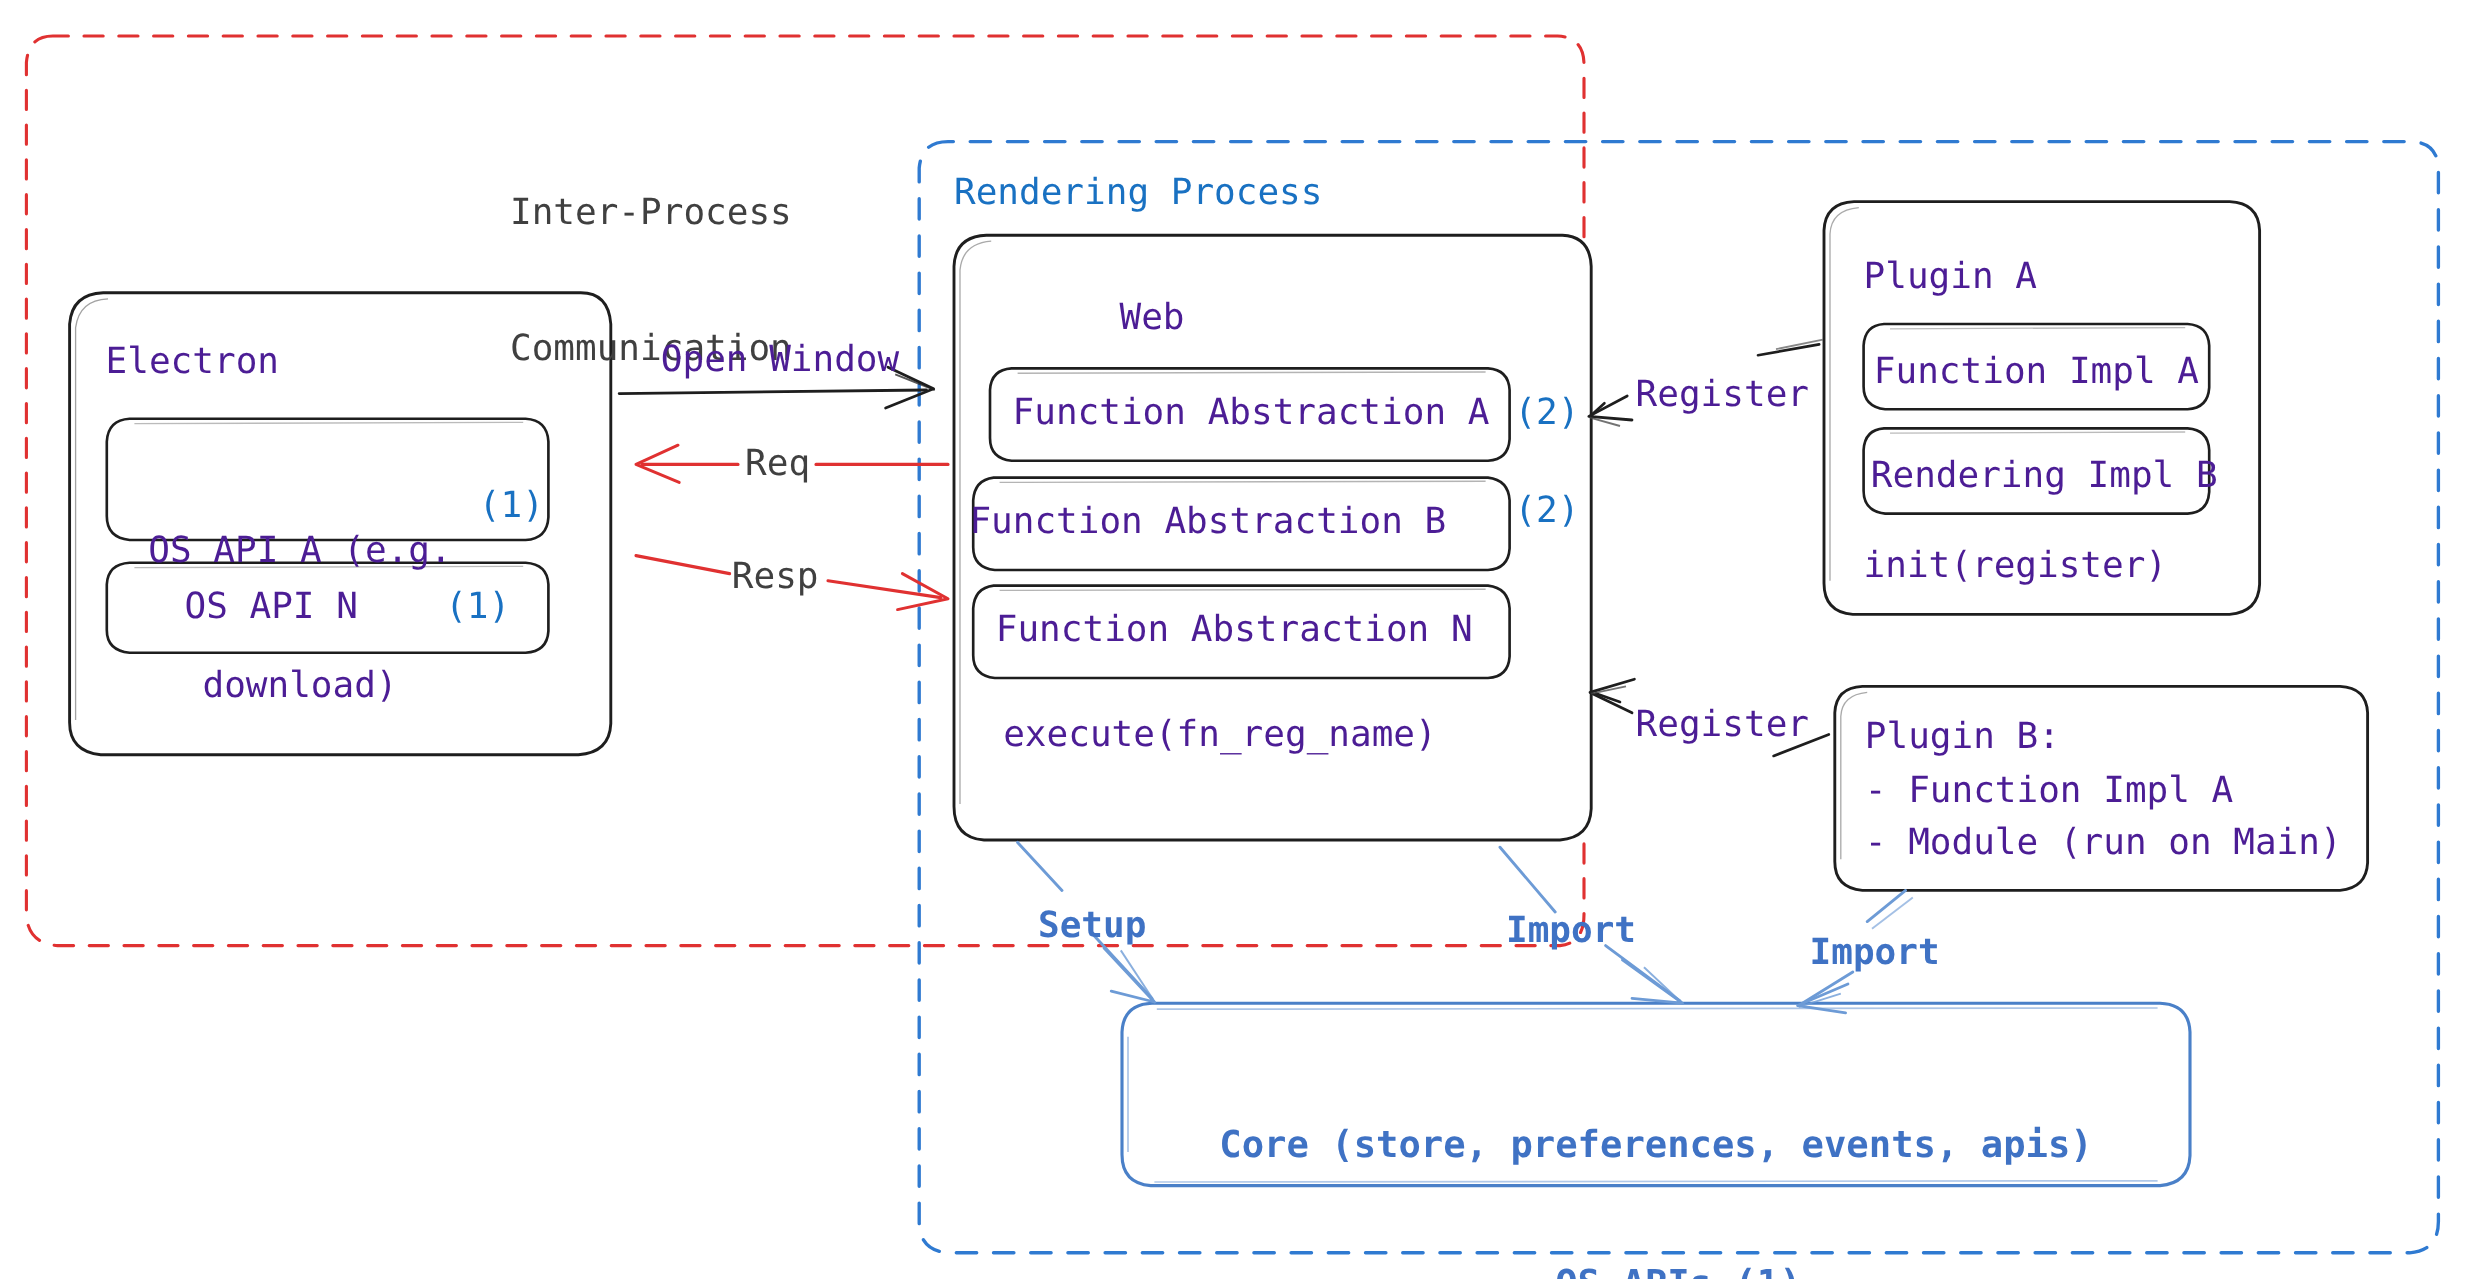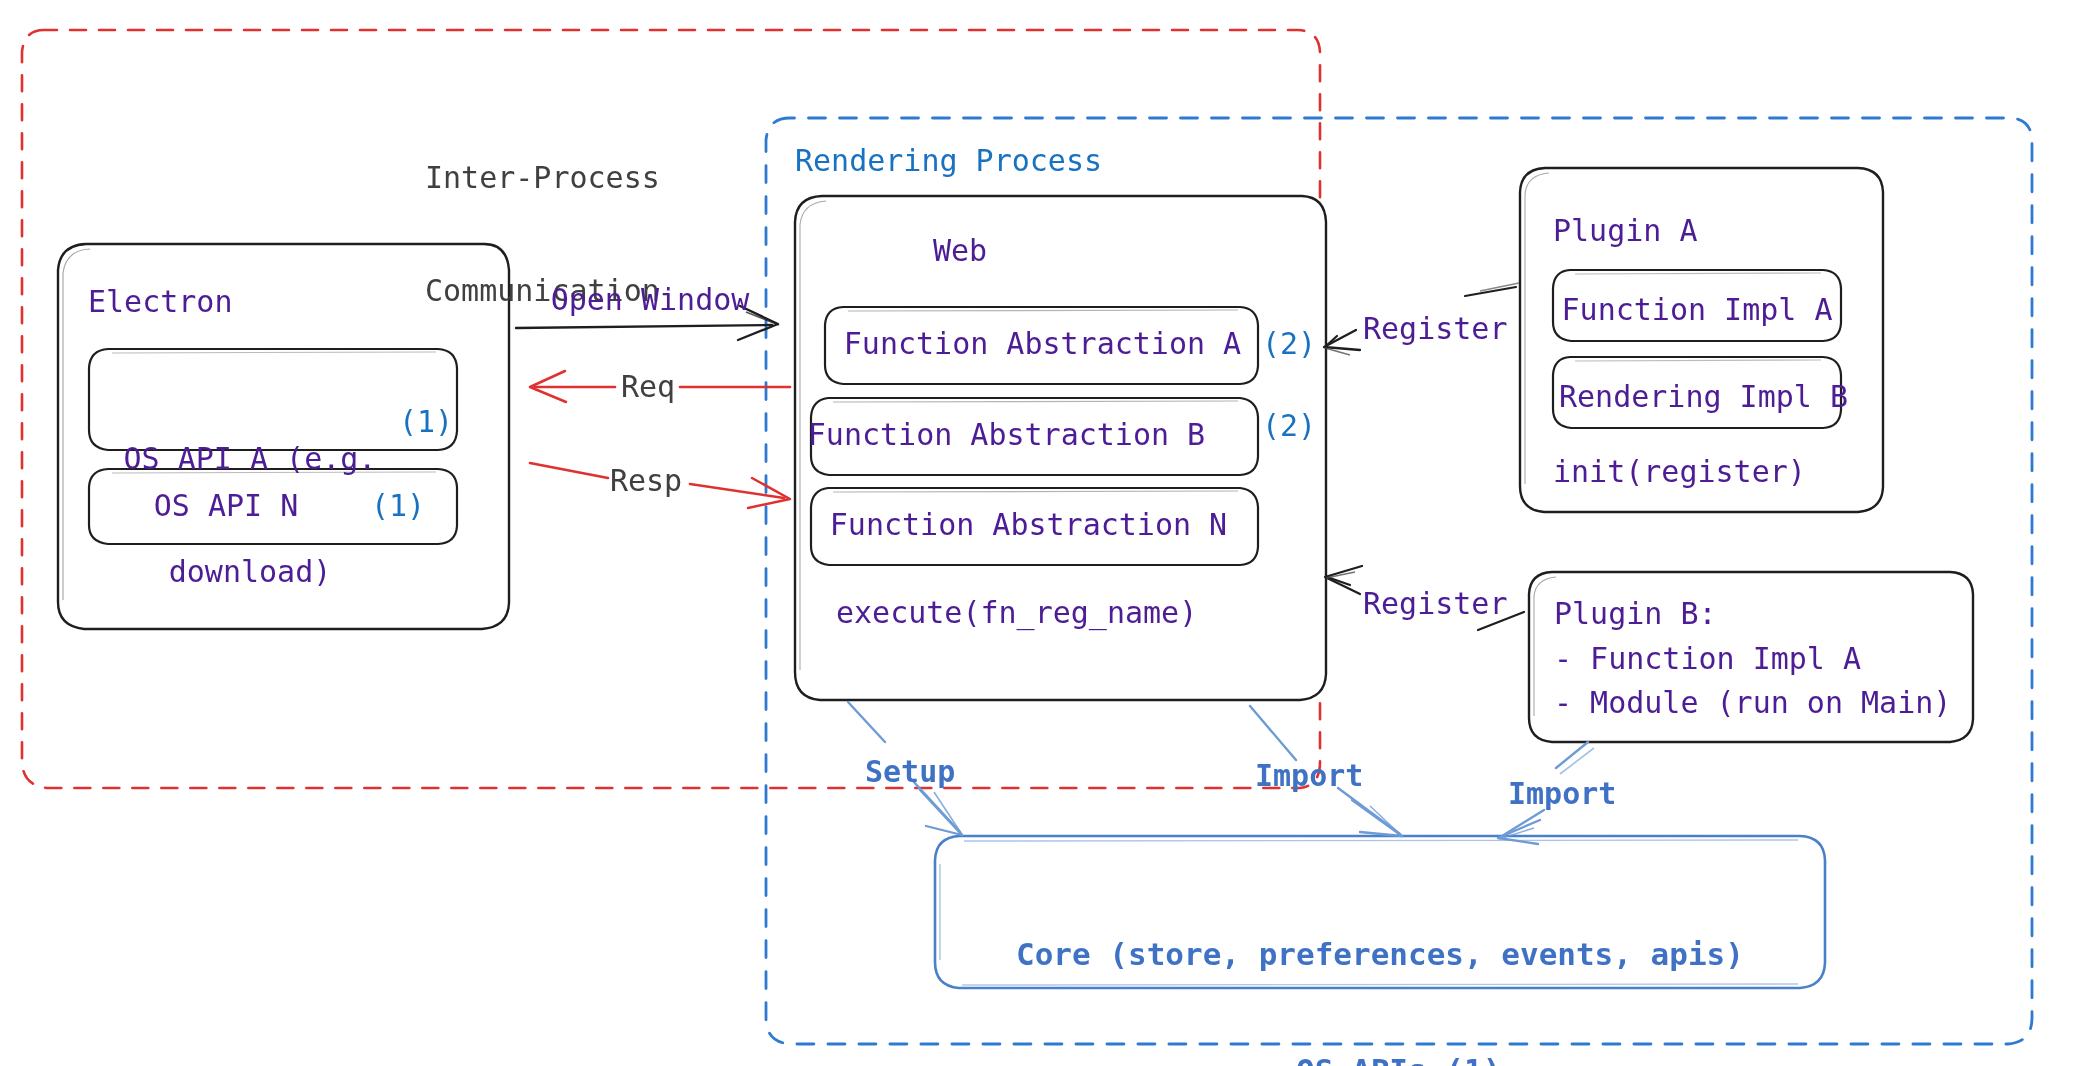--- a/index.html
+++ b/index.html
@@ -183,21 +183,21 @@
 
   <div class="lbl black sz-box c" style="left:104px; top:487px; width:244px;">OS API N</div>
   <div class="lbl blue sz-box l" style="left:371px; top:487px;">(1)</div>
 
   <div class="lbl black sz-box c" style="left:540px; top:281px; width:220px;">Open Window</div>
 
   <div class="lbl red sz-box c" style="left:612px; top:368px; width:72px;">Req</div>
 
   <div class="lbl red sz-box c" style="left:600px; top:462px; width:92px;">Resp</div>
 
-  <div class="lbl black sz-box c" style="left:860px; top:232px; width:200px;text-align:center;">Web</div>
+  <div class="lbl black sz-box c" style="left:860px; top:246px; width:200px;text-align:center;">Web</div>
 
   <div class="lbl black sz-box c" style="left:840px; top:325px; width:405px;">Function Abstraction A</div>
   <div class="lbl blue sz-box l" style="left:1262px; top:325px;">(2)</div>
 
   <div class="lbl black sz-box c" style="left:804px; top:416px; width:405px;">Function Abstraction B</div>
   <div class="lbl blue sz-box l" style="left:1262px; top:407px;">(2)</div>
 
   <div class="lbl black sz-box c" style="left:826px; top:506px; width:405px;">Function Abstraction N</div>
 
   <div class="lbl black sz-box l" style="left:836px; top:578px; width:450px;margin-top:16px;">execute(fn_reg_name)</div>

